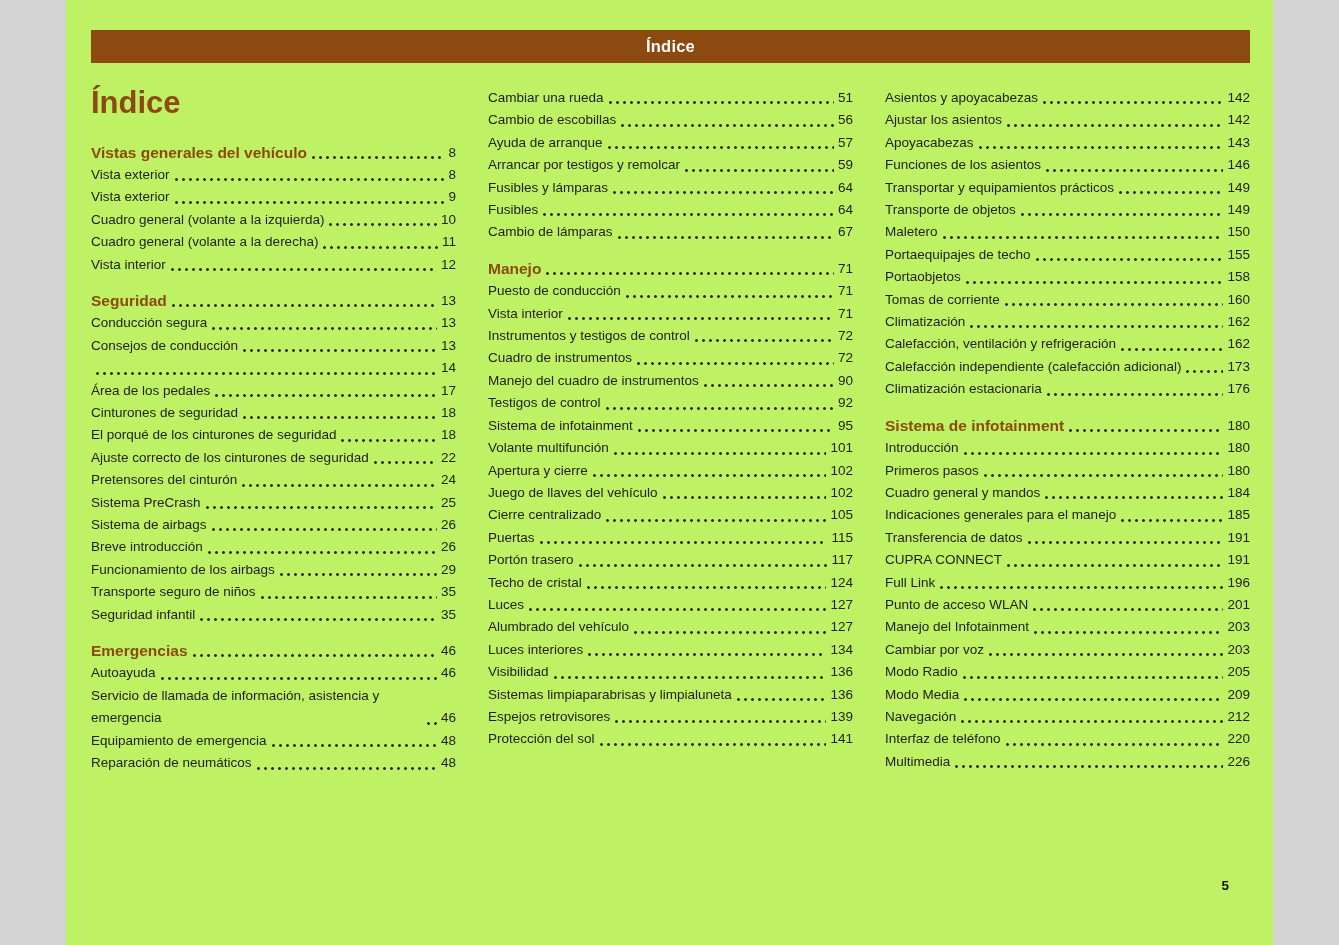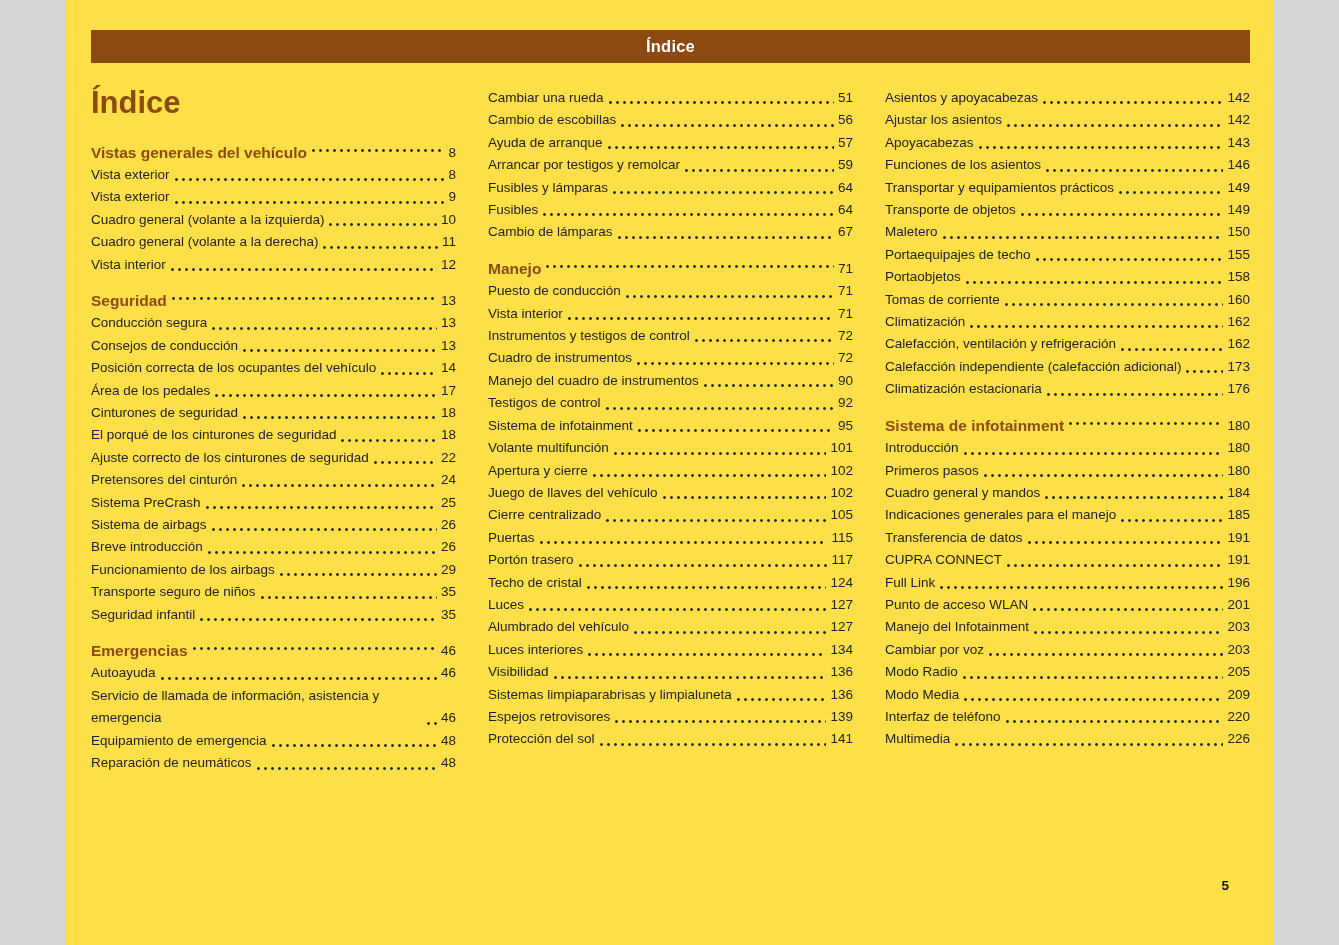--- a/index.html
+++ b/index.html
@@ -9,21 +9,21 @@
     background: #d4d4d4;
     font-family: "Liberation Sans", "DejaVu Sans", sans-serif;
     color: var(--ink);
     overflow: hidden;
   }
   .page {
     position: relative;
     width: 1207px;
     height: 945px;
     margin: 0 auto;
-    background: #fde047;
+    background: #bef264;
   }
   .content { padding: 30px 23px 0 25px; }
   .header-bar {
     height: 33px;
     background: var(--accent);
     color: #ffffff;
     font-weight: bold;
     font-size: 16.5px;
     display: flex;
     align-items: center;
@@ -45,21 +45,21 @@
   }
   .entry {
     display: flex;
     align-items: flex-end;
     font-size: 13.5px;
     line-height: 22.4px;
     color: var(--ink);
   }
   .entry .label { max-width: 100%; hyphens: manual; }
   .entry.bold .label { font-weight: normal; }
-  .entry.section { margin-top: 14px; align-items: center; }
+  .entry.section { margin-top: 14px; }
   .entry.section .label {
     font-weight: bold;
     font-size: 15.5px;
     color: var(--accent);
   }
   .entry .dots {
     flex: 1 1 auto;
     min-width: 10px;
     height: 4px;
     margin: 0 4px 4px 5px;
@@ -127,21 +127,20 @@
             <span class="label">Conducción segura</span>
             <span class="dots"></span>
             <span class="num">13</span>
           </div>
           <div class="entry normal">
             <span class="label">Consejos de conducción</span>
             <span class="dots"></span>
             <span class="num">13</span>
           </div>
           <div class="entry normal">
-            <span class="label">Posición correcta de los ocupantes del ve­hículo</span>
             <span class="dots"></span>
             <span class="num">14</span>
           </div>
           <div class="entry normal">
             <span class="label">Área de los pedales</span>
             <span class="dots"></span>
             <span class="num">17</span>
           </div>
           <div class="entry bold">
             <span class="label">Cinturones de seguridad</span>
@@ -494,20 +493,25 @@
           </div>
           <div class="entry normal">
             <span class="label">Modo Radio</span>
             <span class="dots"></span>
             <span class="num">205</span>
           </div>
           <div class="entry normal">
             <span class="label">Modo Media</span>
             <span class="dots"></span>
             <span class="num">209</span>
+          </div>
+          <div class="entry normal">
+            <span class="label">Navegación</span>
+            <span class="dots"></span>
+            <span class="num">212</span>
           </div>
           <div class="entry normal">
             <span class="label">Interfaz de teléfono</span>
             <span class="dots"></span>
             <span class="num">220</span>
           </div>
           <div class="entry normal">
             <span class="label">Multimedia</span>
             <span class="dots"></span>
             <span class="num">226</span>

